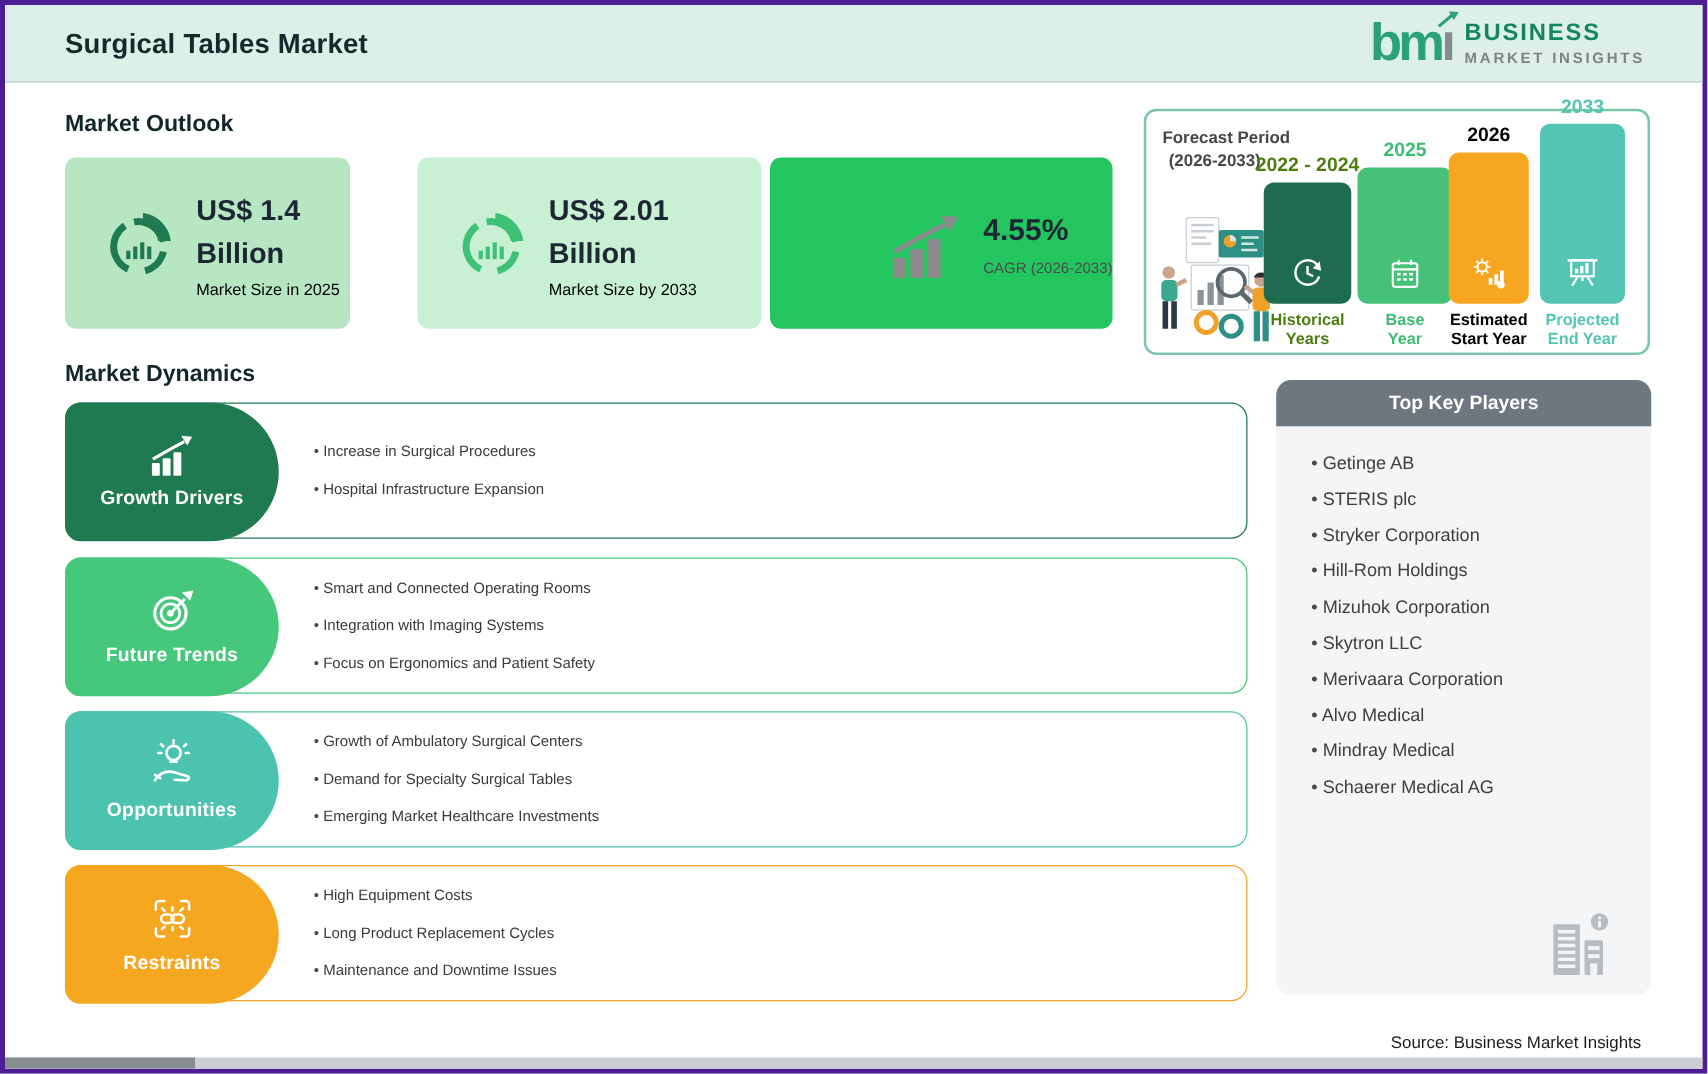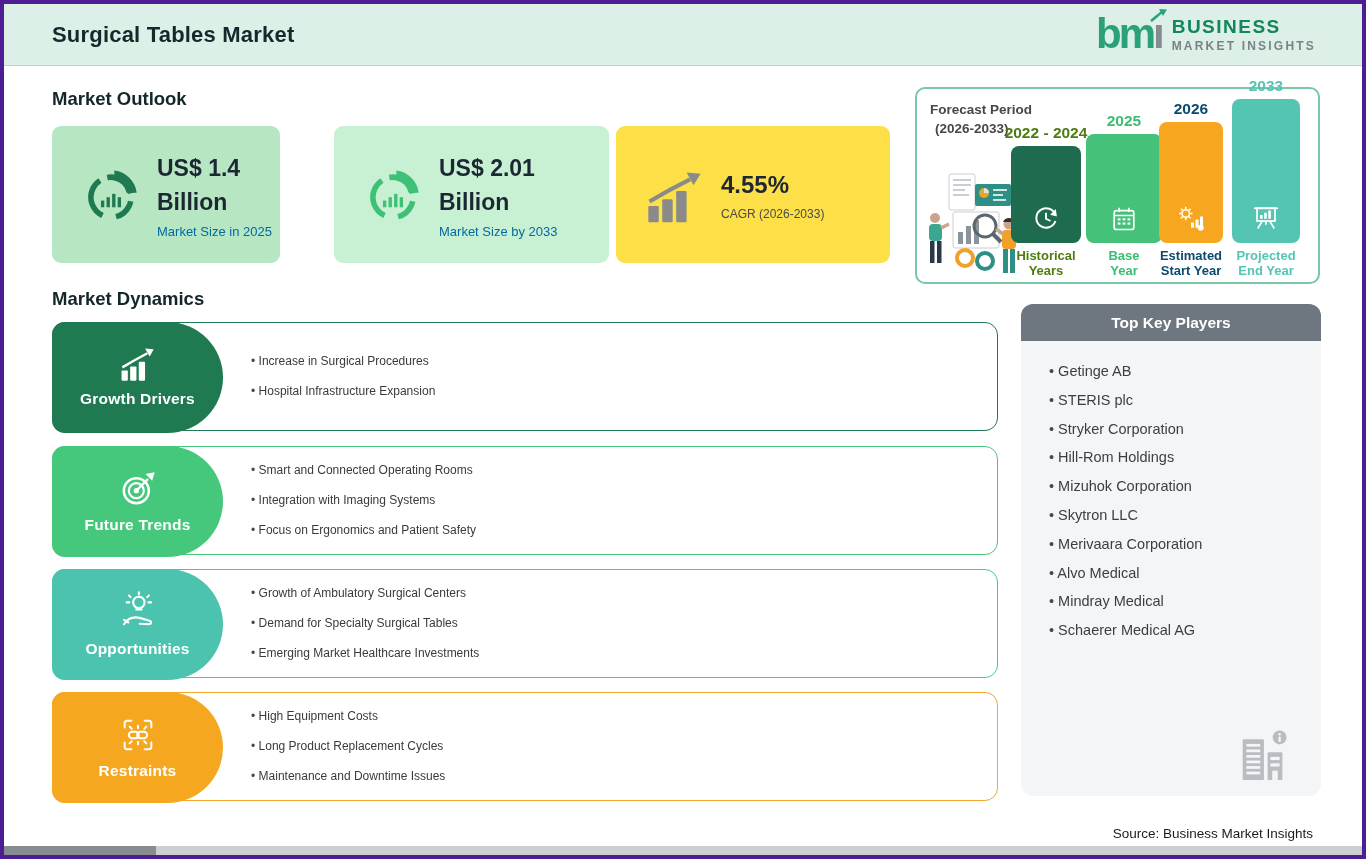--- a/index.html
+++ b/index.html
@@ -24,28 +24,28 @@
   
   .section-heading { position:absolute; left:48px; font-size:18.5px; font-weight:bold; color:#13272b; }
   #h-outlook { top:84px; }
   #h-dynamics { top:284px; }
 
   
   .stat-card { position:absolute; top:122px; height:137px; border-radius:9px;
                display:flex; align-items:center; padding-left:30px; }
   #card-1 { left:48px;  width:228px; background:#b6e7c2; }
   #card-2 { left:330px; width:275px; background:#c8f1d4; }
-  #card-3 { left:612px; width:274px; background:#fde047; }
+  #card-3 { left:612px; width:274px; background:#22c55e;justify-content:flex-end; }
   .stat-icon { width:58px; height:58px; flex:0 0 auto; }
   #card-1 .stat-icon { color:#1f7a52; }
   #card-2 .stat-icon { color:#3ec176; }
   #card-3 .stat-icon { color:#8a8a8a; margin-top:6px; }
   .stat-text { margin-left:17px; }
   .stat-value { font-size:23px; font-weight:bold; color:#1d2733; line-height:34px; }
-  .stat-caption { font-size:13px; color:#0369a1; margin-top:5px; }
+  .stat-caption { font-size:13px; color:#000000; margin-top:5px; }
   #card-3 .stat-value { font-size:24px; }
   #card-3 .stat-caption { font-size:12px; color:#4a4a4a; }
 
   
   .forecast { position:absolute; left:911px; top:83px; width:405px; height:197px;
               background:#fff; border:2px solid #7ac6a7; border-radius:10px; }
   .fp-title { position:absolute; left:13px; top:11px; font-size:13.5px; font-weight:bold;
               color:#474747; line-height:19px; }
   .fp-title .t2 { padding-left:5px; }
   .illus { position:absolute; left:6px; bottom:4px; }
@@ -53,21 +53,21 @@
   .fcol .fyear { font-size:15.5px; font-weight:bold; white-space:nowrap; margin-bottom:4px; }
   .fcol .fbar { width:100%; border-radius:8px; display:flex; align-items:flex-end; justify-content:center;
                 padding-bottom:10px; }
   .fcol .flabel { font-size:13px; font-weight:bold; text-align:center; line-height:15px; margin-top:5px;
                   white-space:nowrap; }
   #fcol-1 { left:94px;  width:70px; } #fcol-1 .fbar { height:97px;  background:#1f6b4f; }
   #fcol-1 .fyear,#fcol-1 .flabel { color:#4d7c0f; }
   #fcol-2 { left:169px; width:76px; } #fcol-2 .fbar { height:109px; background:#45c179; }
   #fcol-2 .fyear,#fcol-2 .flabel { color:#3dbd72; }
   #fcol-3 { left:242px; width:64px; } #fcol-3 .fbar { height:121px; background:#f6a71f; }
-  #fcol-3 .fyear,#fcol-3 .flabel { color:#0c4a6e; }
+  #fcol-3 .fyear,#fcol-3 .flabel { color:#000000; }
   #fcol-4 { left:315px; width:68px; } #fcol-4 .fbar { height:144px; background:#54c5b2; }
   #fcol-4 .fyear,#fcol-4 .flabel { color:#54c5b2; }
 
   
   .dyn-row { position:absolute; left:48px; width:946px; height:109px; background:#fff;
              border:1px solid; border-radius:13px; }
   #row-0 { top:318px; border-color:#1f7a52; }
   #row-1 { top:442px; border-color:#45c77c; }
   #row-2 { top:565px; border-color:#4cc3af; }
   #row-3 { top:688px; border-color:#f3a62b; }

